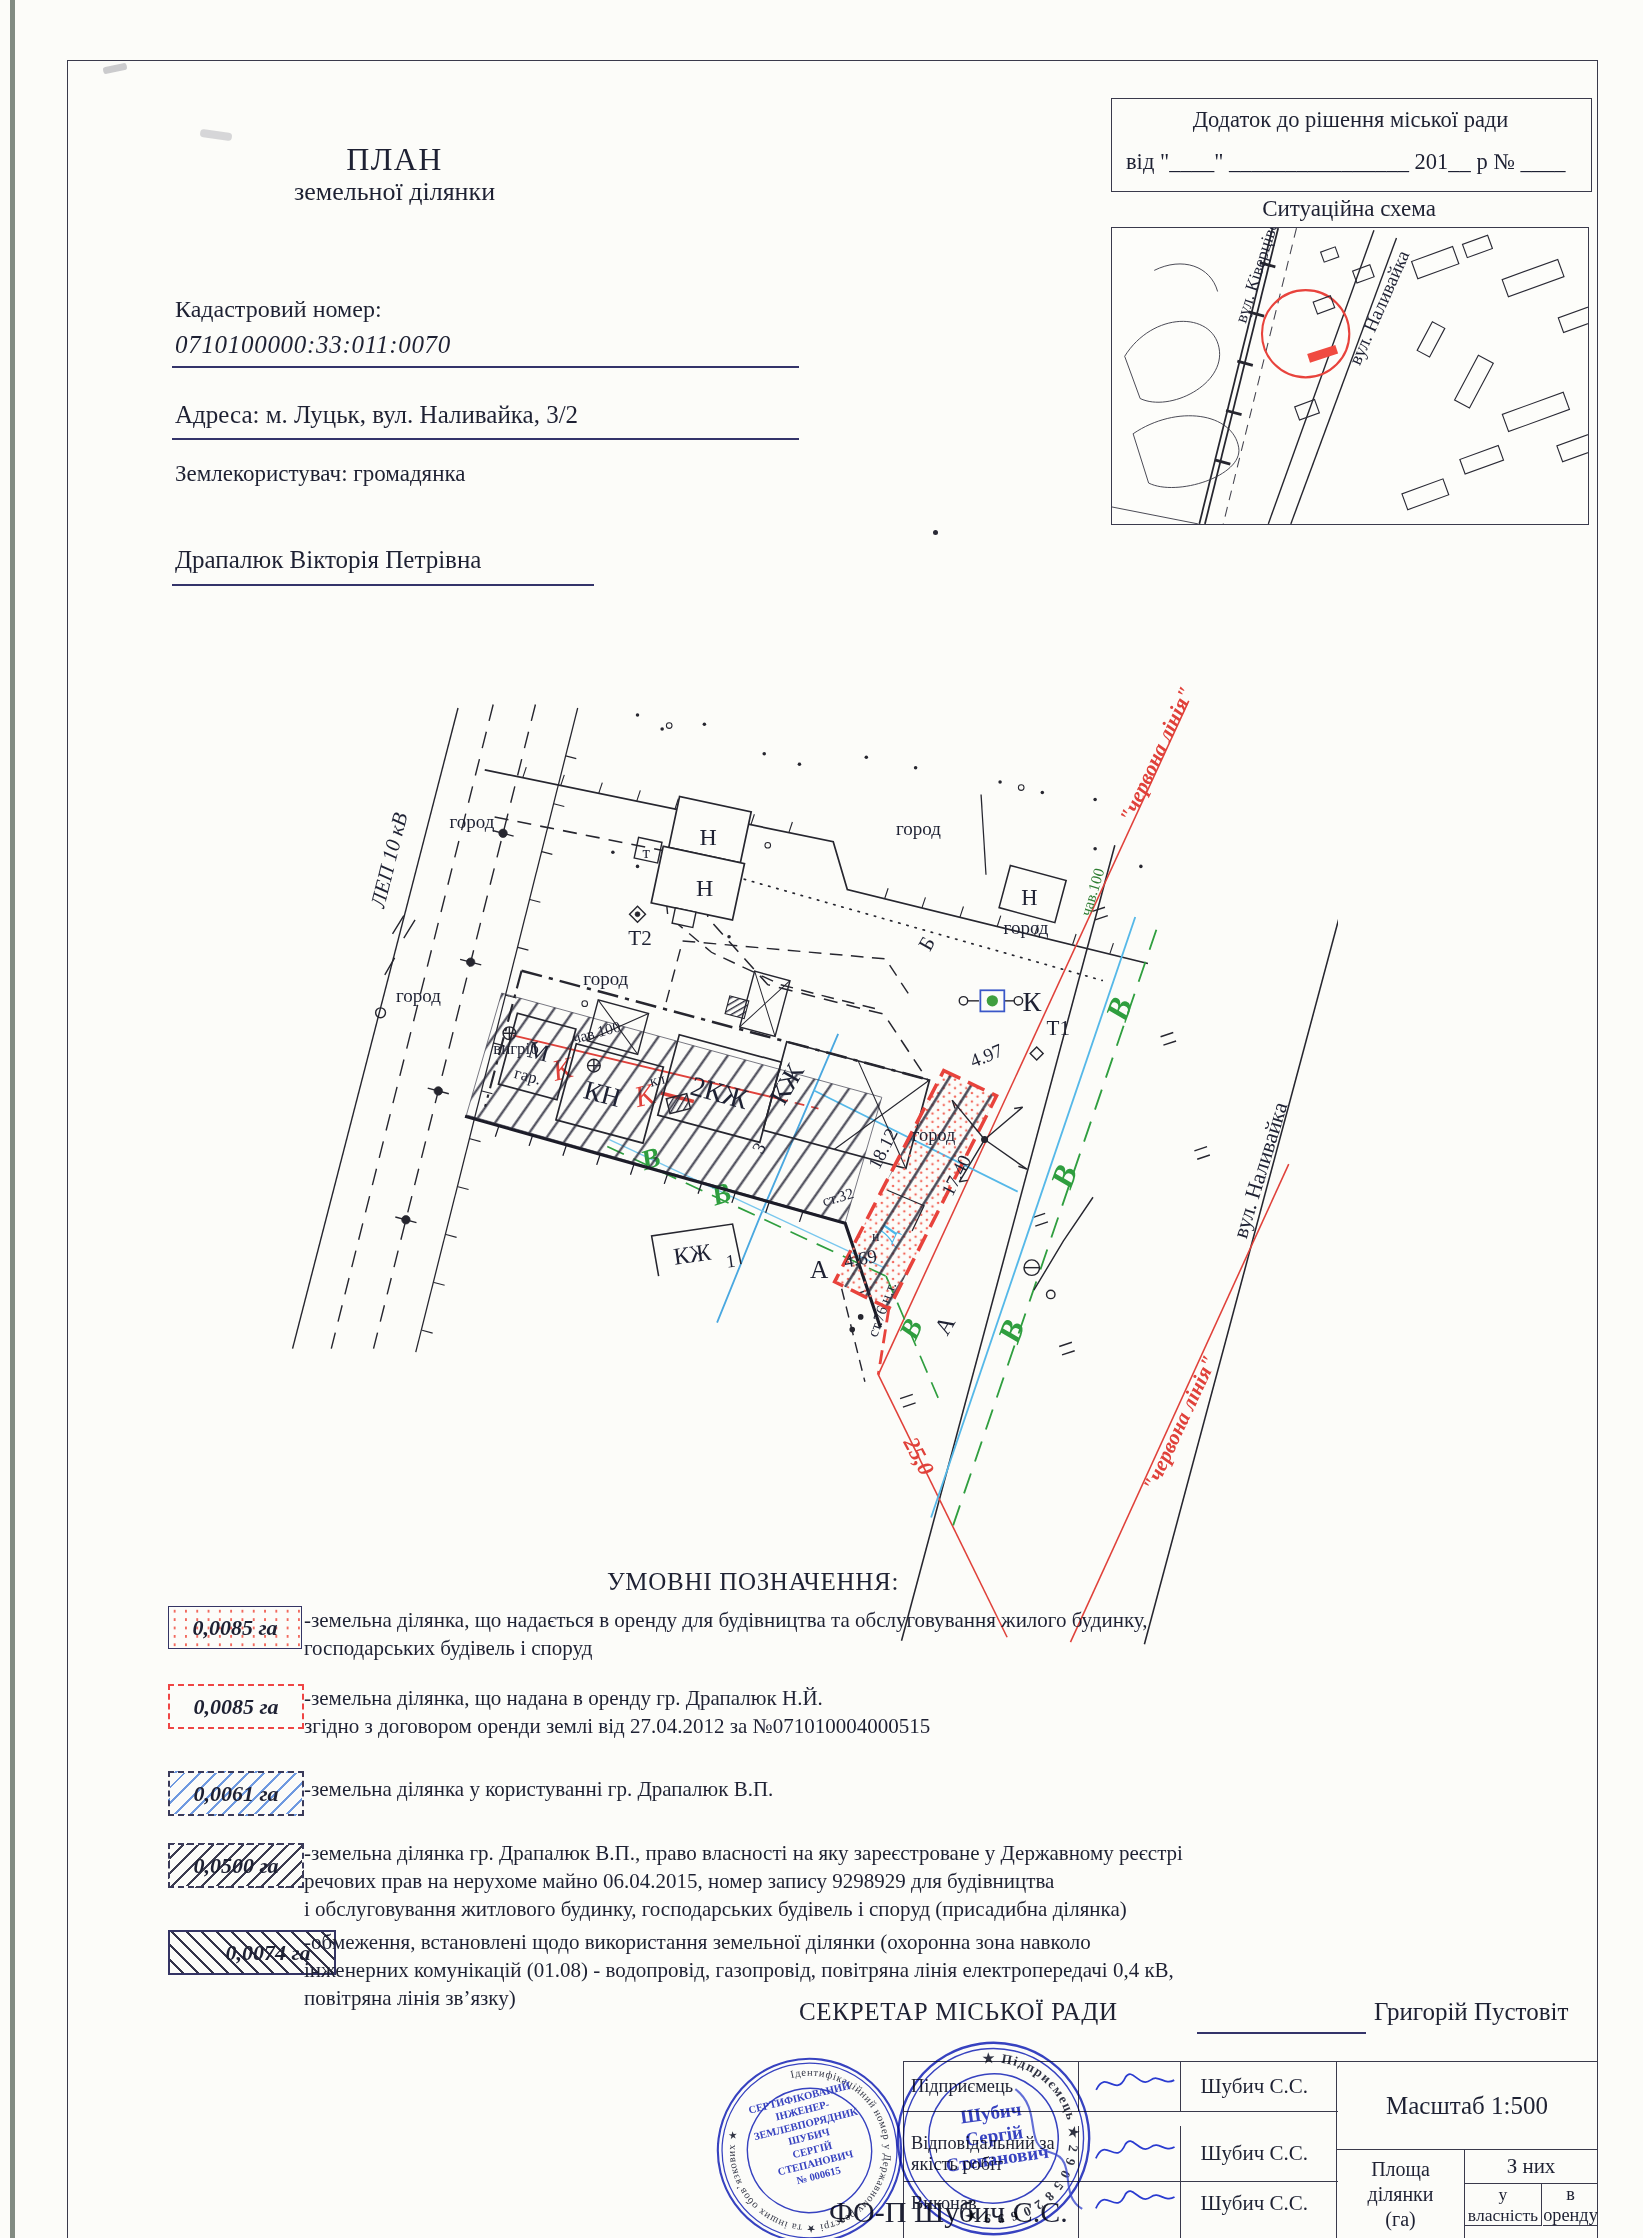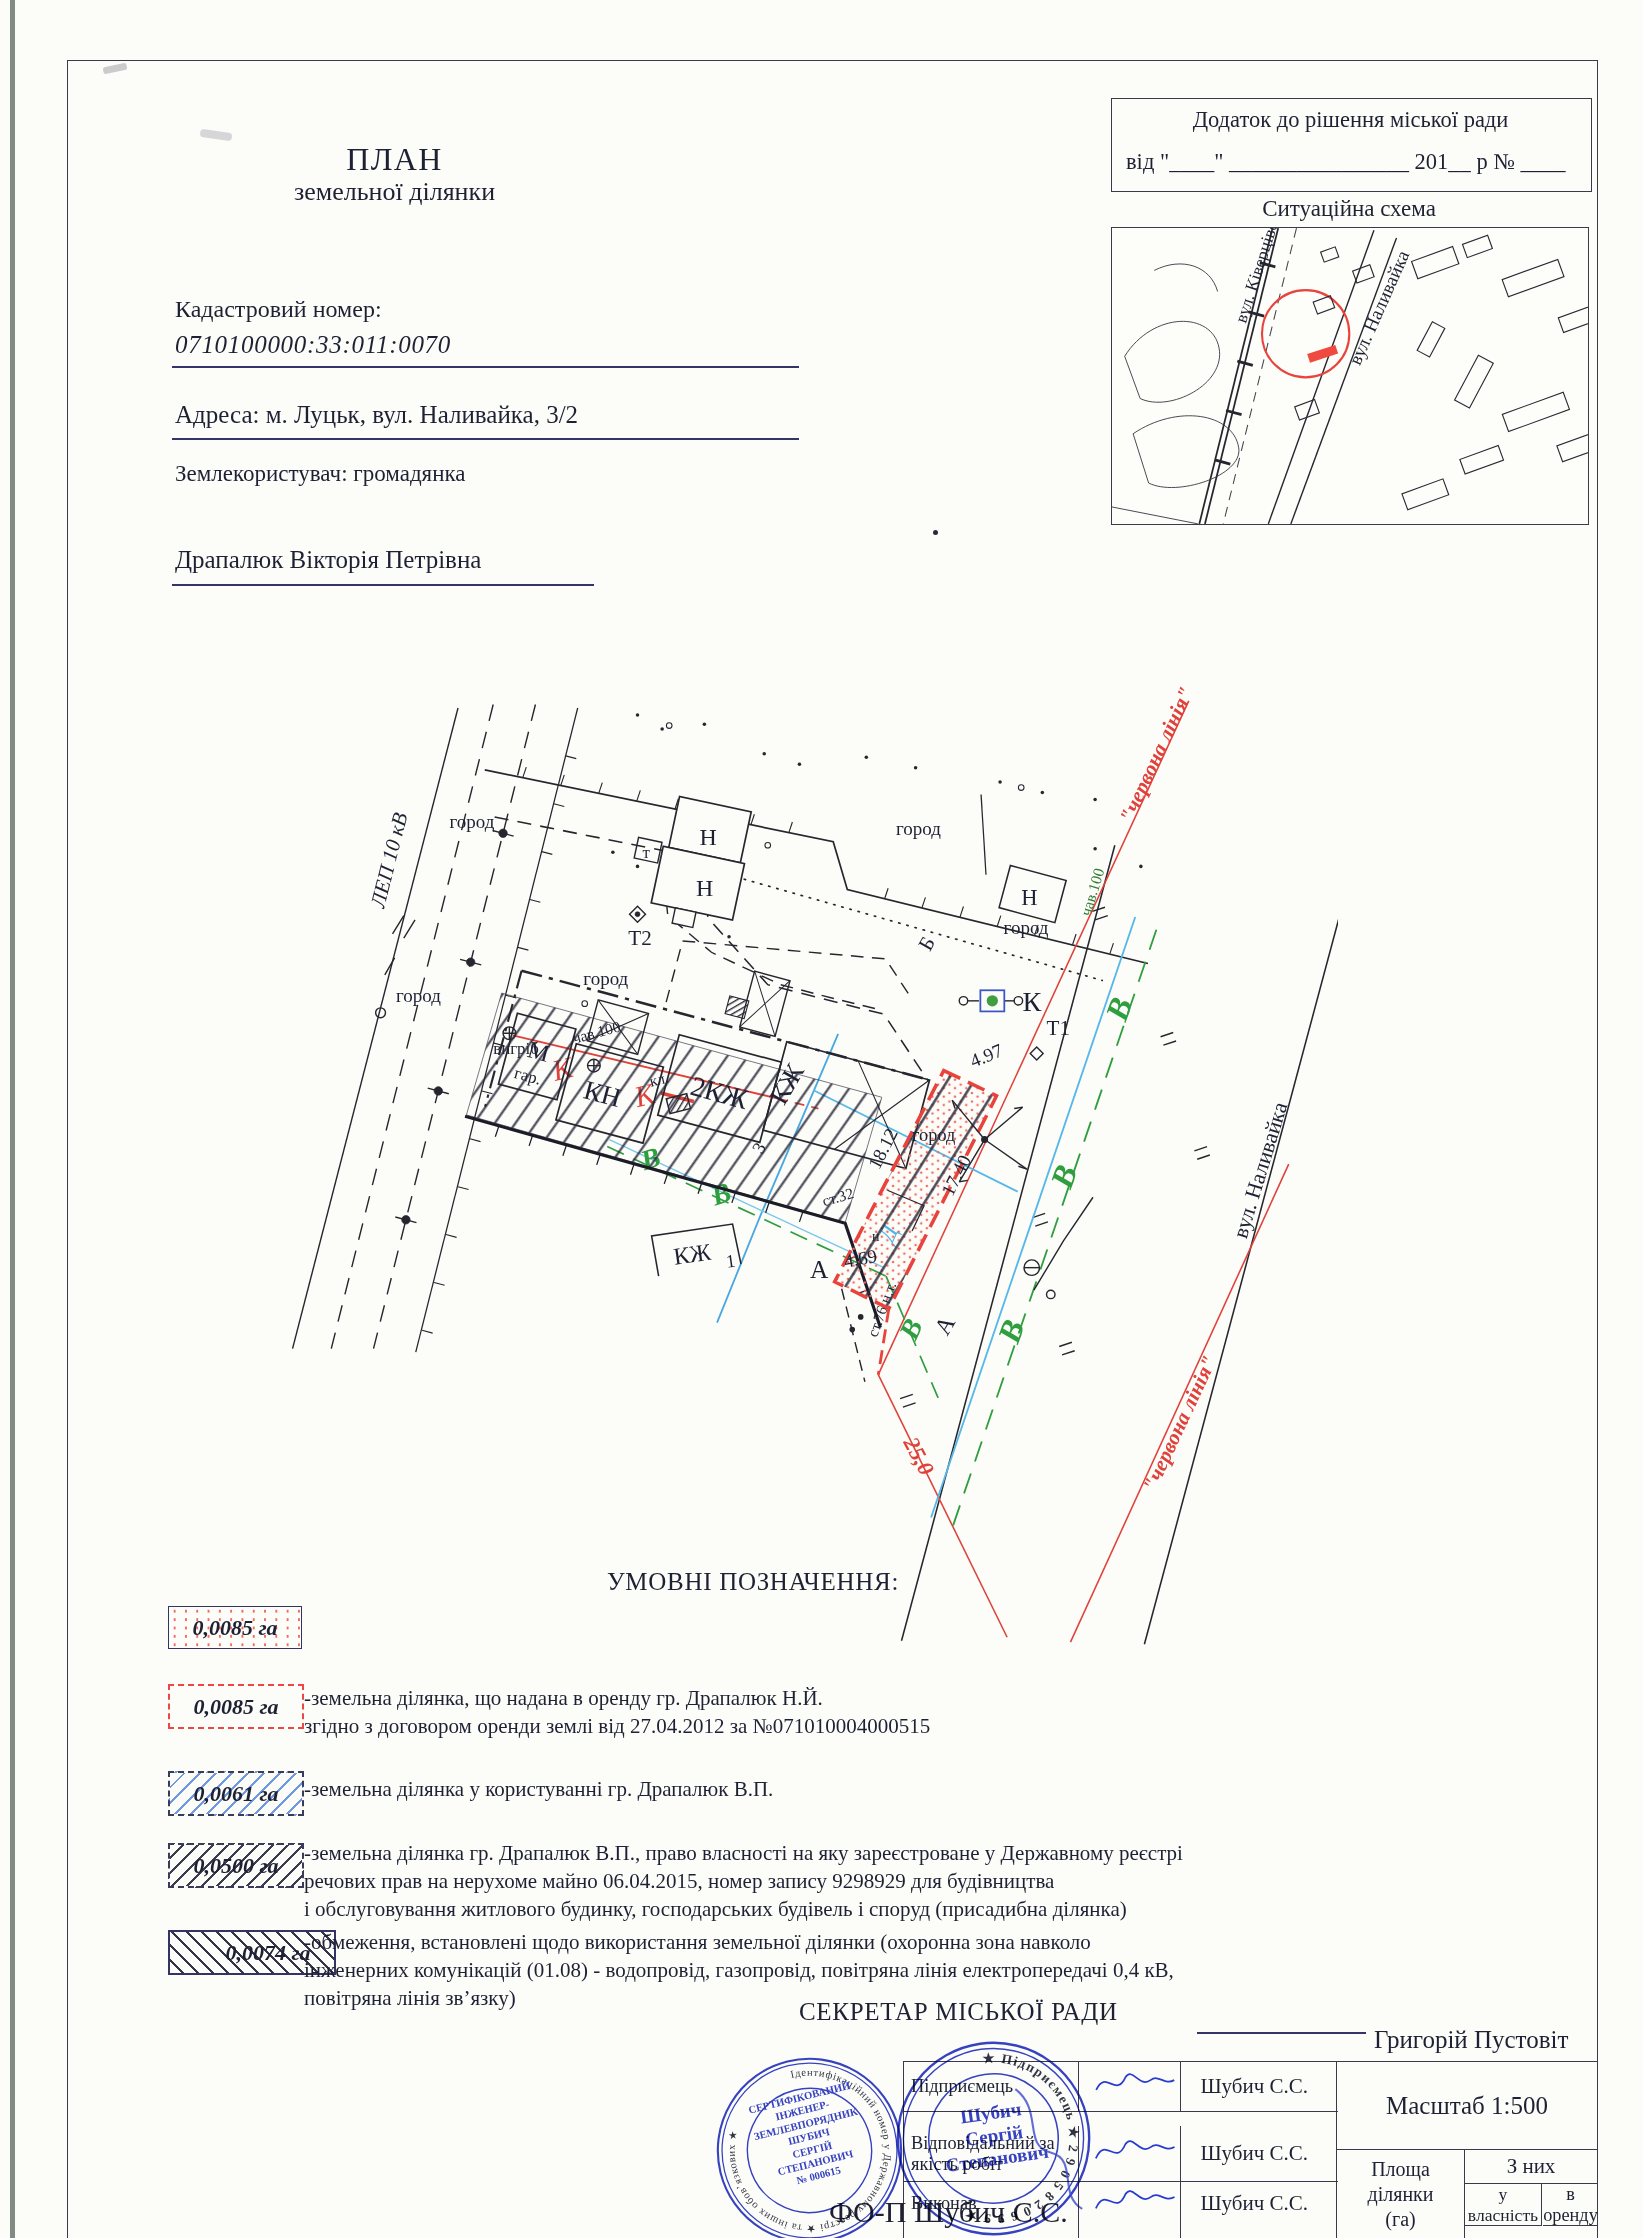--- a/index.html
+++ b/index.html
@@ -40,21 +40,21 @@
   .lt{position:absolute;left:304px;font-size:21px;line-height:28px;}
   #sw1{top:1606px;border:1.4px solid #343464;background-image:radial-gradient(circle,#f26a5e 1.2px,transparent 1.3px);background-size:11.3px 8.4px;}
   #sw2{top:1684px;border:2.8px dashed #ef4545;}
   #sw3{top:1771px;border:2.1px dashed #3a3a5a;background-image:repeating-linear-gradient(135deg,transparent 0 9.2px,#6f9ae0 9.2px 11.3px);}
   #sw4{top:1843px;border:2.1px dashed #3a3a5a;background-image:repeating-linear-gradient(135deg,transparent 0 8.4px,#3c3c50 8.4px 10.6px);}
   #sw5{top:1930px;border:2.1px solid #343464;background-image:repeating-linear-gradient(45deg,transparent 0 8.4px,#34344a 8.4px 10.6px);padding-left:32px;}
   #lt1{top:1606px;} #lt2{top:1684px;} #lt3{top:1775px;} #lt4{top:1839px;} #lt5{top:1928px;}
   
   #sec-label{left:799px;top:1998px;font-size:25px;letter-spacing:0.7px;}
   #sec-line{left:1197px;top:2032px;width:169px;border-bottom:2.1px solid #34346a;}
-  #sec-name{left:1374px;top:1998px;font-size:25px;margin-top:28px;}
+  #sec-name{left:1374px;top:1998px;font-size:25px;}
   .cellc{display:flex;align-items:center;justify-content:center;text-align:center;}
   #signtab{left:903px;top:2061px;width:434px;height:177px;border:1.4px solid #3a3a4c;border-right:none;}
   .srow{position:absolute;left:0;width:434px;border-bottom:1.4px solid #3a3a4c;display:flex;gap:11px;}
   .srole{width:175px;border-right:1.4px solid #3a3a4c;font-size:18.3px;line-height:21px;display:flex;align-items:center;padding-left:7px;box-sizing:border-box;}
   .ssig{width:90px;border-right:1.4px solid #3a3a4c;position:relative;}
   .sname{flex:1;font-size:21px;display:flex;align-items:center;padding-left:8.4px;}
   #scaletab{left:1336px;top:2061px;width:260px;height:177px;border:1.4px solid #3a3a4c;box-sizing:content-box;}
   #scale-cell{left:0;top:0;width:260px;height:87px;border-bottom:1.4px solid #3a3a4c;font-size:25px;}
   #area-col{left:0;top:88px;width:127px;height:89px;border-right:1.4px solid #3a3a4c;font-size:20px;line-height:25px;}
   #ofthem{left:128px;top:88px;width:132px;height:33px;border-bottom:1.4px solid #3a3a4c;font-size:21px;}
@@ -379,20 +379,22 @@
     <text x="638" y="1175" font-size="27">город</text>
     <text x="562" y="1422" font-size="27">город</text>
     <text x="828" y="1398" font-size="27">город</text>
     <text x="1272" y="1186" font-size="27">город</text>
     <text x="1425" y="1326" font-size="27">город</text>
     <text x="1295" y="1620" font-size="26">город</text>
   </svg>
 
   <div class="abs ser" id="leg-title">УМОВНІ ПОЗНАЧЕННЯ:</div>
   <div class="abs ser sw" id="sw1">0,0085 га</div>
+  <div class="abs ser lt pre" id="lt1">-земельна ділянка, що надається в оренду для будівництва та обслуговування жилого будинку,
+ господарських будівель і споруд</div>
   <div class="abs ser sw" id="sw2">0,0085 га</div>
   <div class="abs ser lt pre" id="lt2">-земельна ділянка, що надана в оренду гр. Драпалюк Н.Й.
 згідно з договором оренди землі від 27.04.2012 за №071010004000515</div>
   <div class="abs ser sw" id="sw3">0,0061 га</div>
   <div class="abs ser lt pre" id="lt3">-земельна ділянка у користуванні гр. Драпалюк В.П.</div>
   <div class="abs ser sw" id="sw4">0,0500 га</div>
   <div class="abs ser lt pre" id="lt4">-земельна ділянка гр. Драпалюк В.П., право власності на яку зареєстроване у Державному реєстрі
 речових прав на нерухоме майно 06.04.2015, номер запису 9298929  для будівництва
 і обслуговування житлового будинку, господарських будівель і споруд (присадибна ділянка)</div>
   <div class="abs ser sw" id="sw5">0,0074 га</div>

